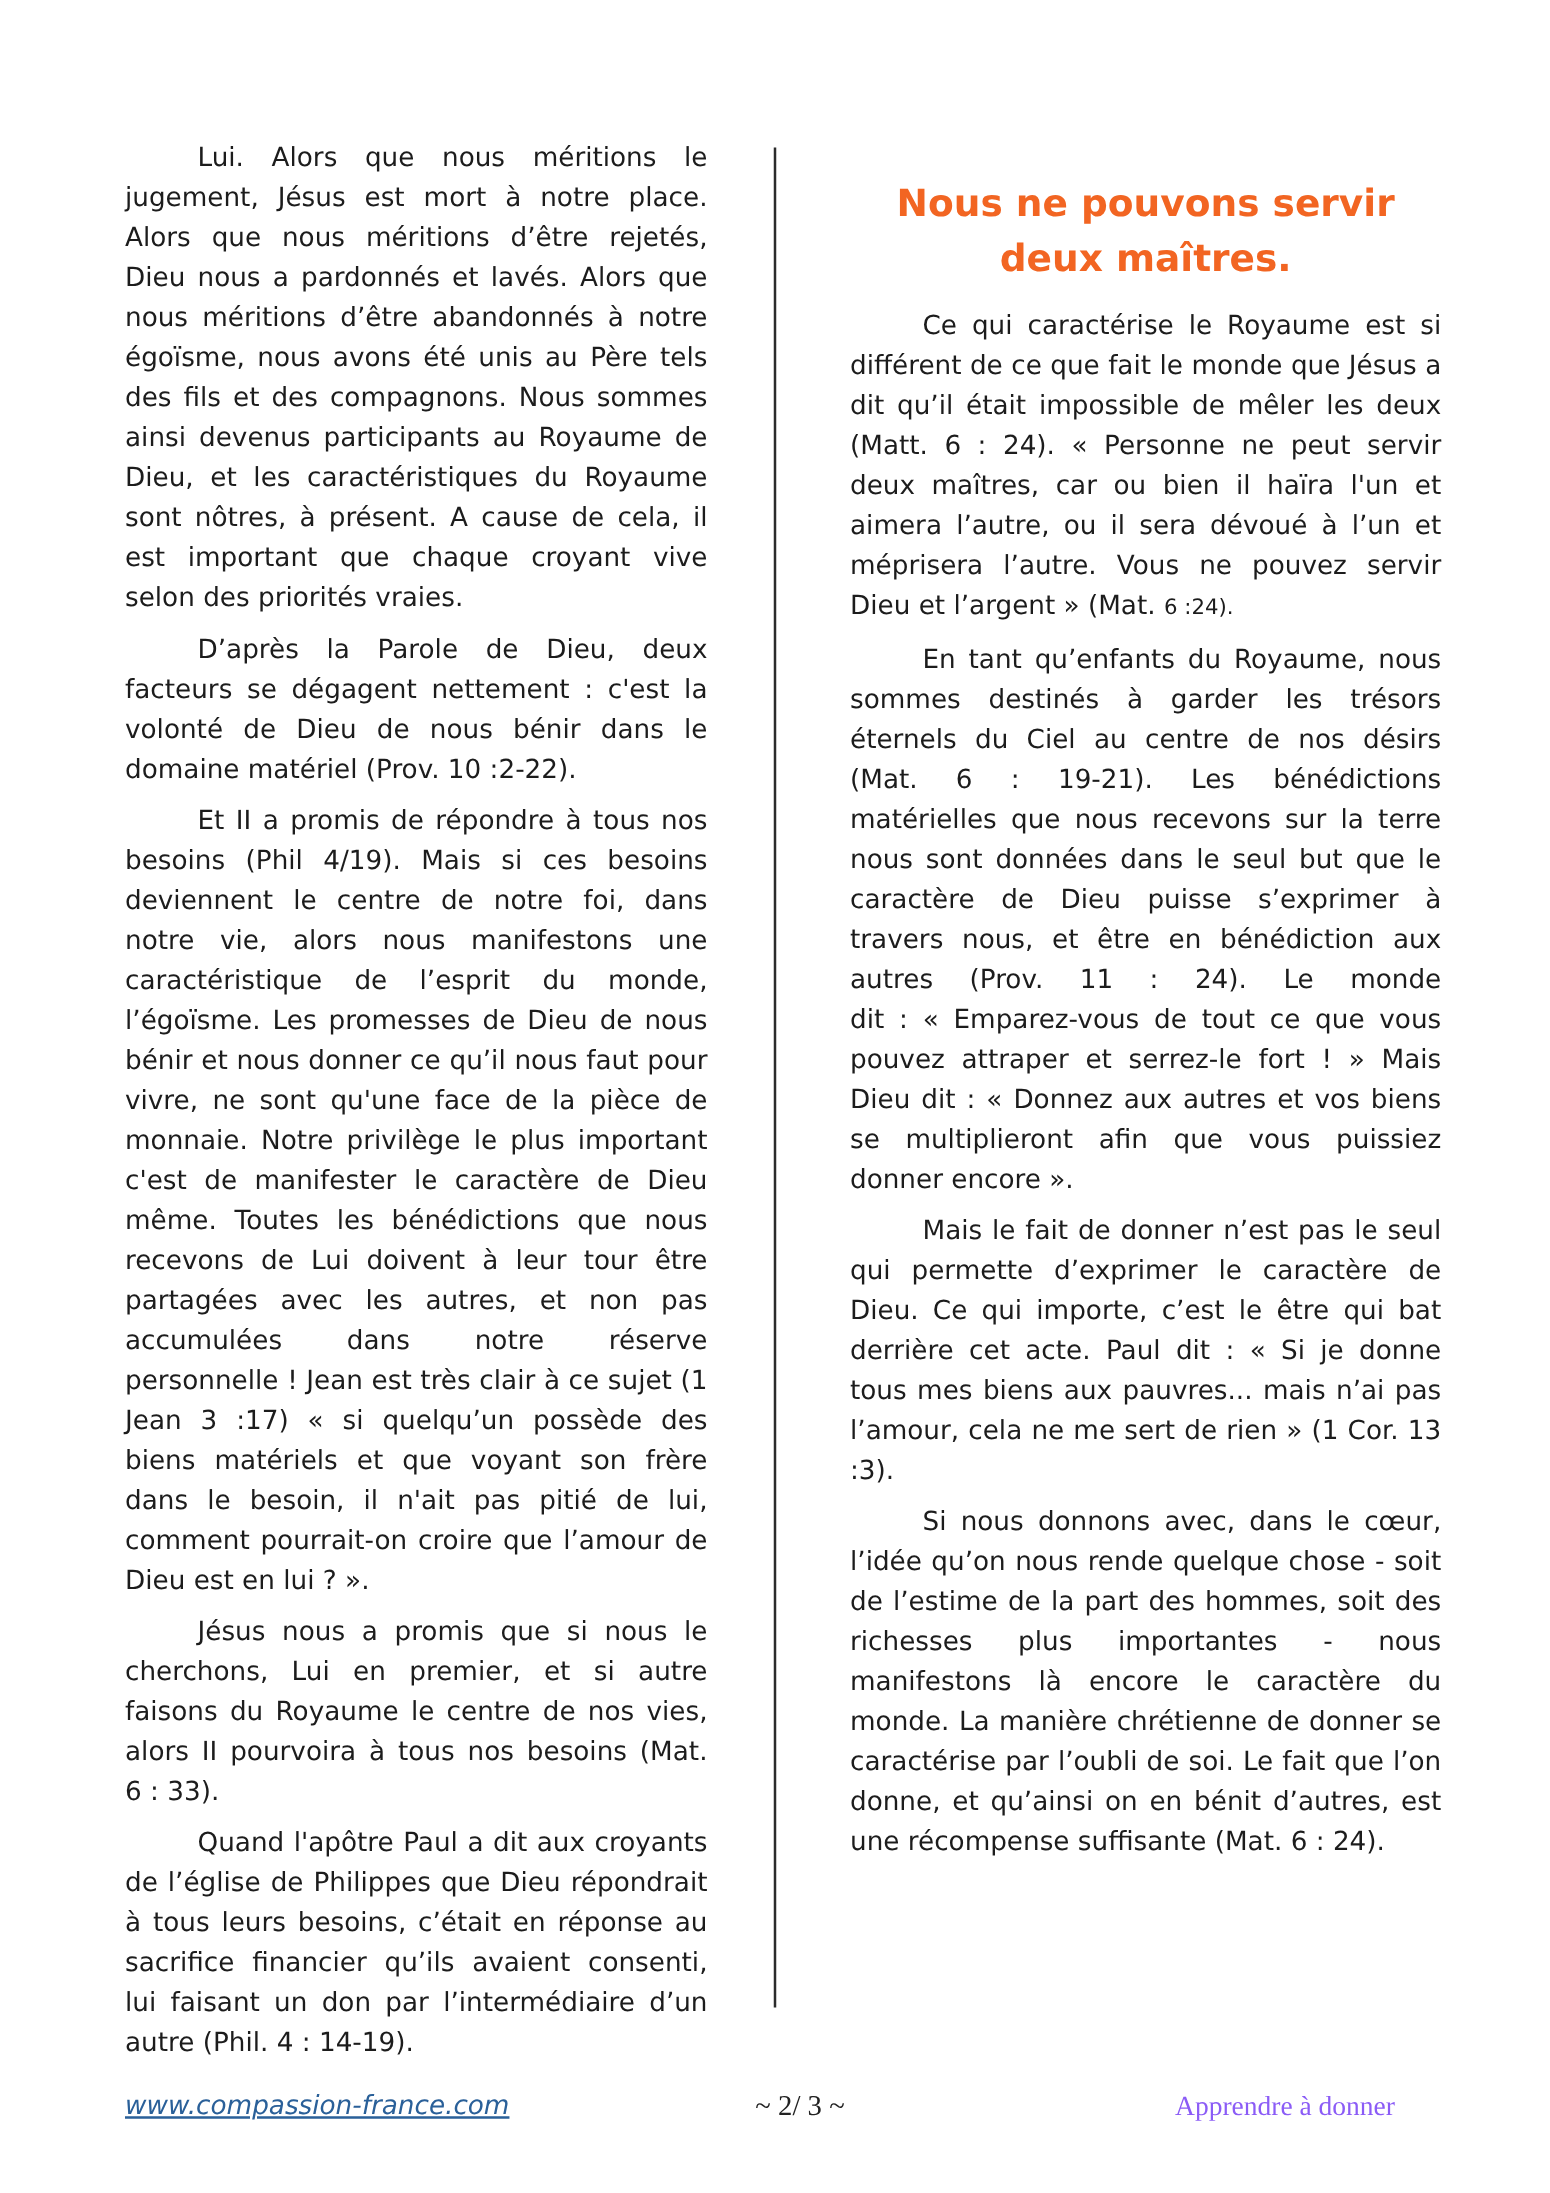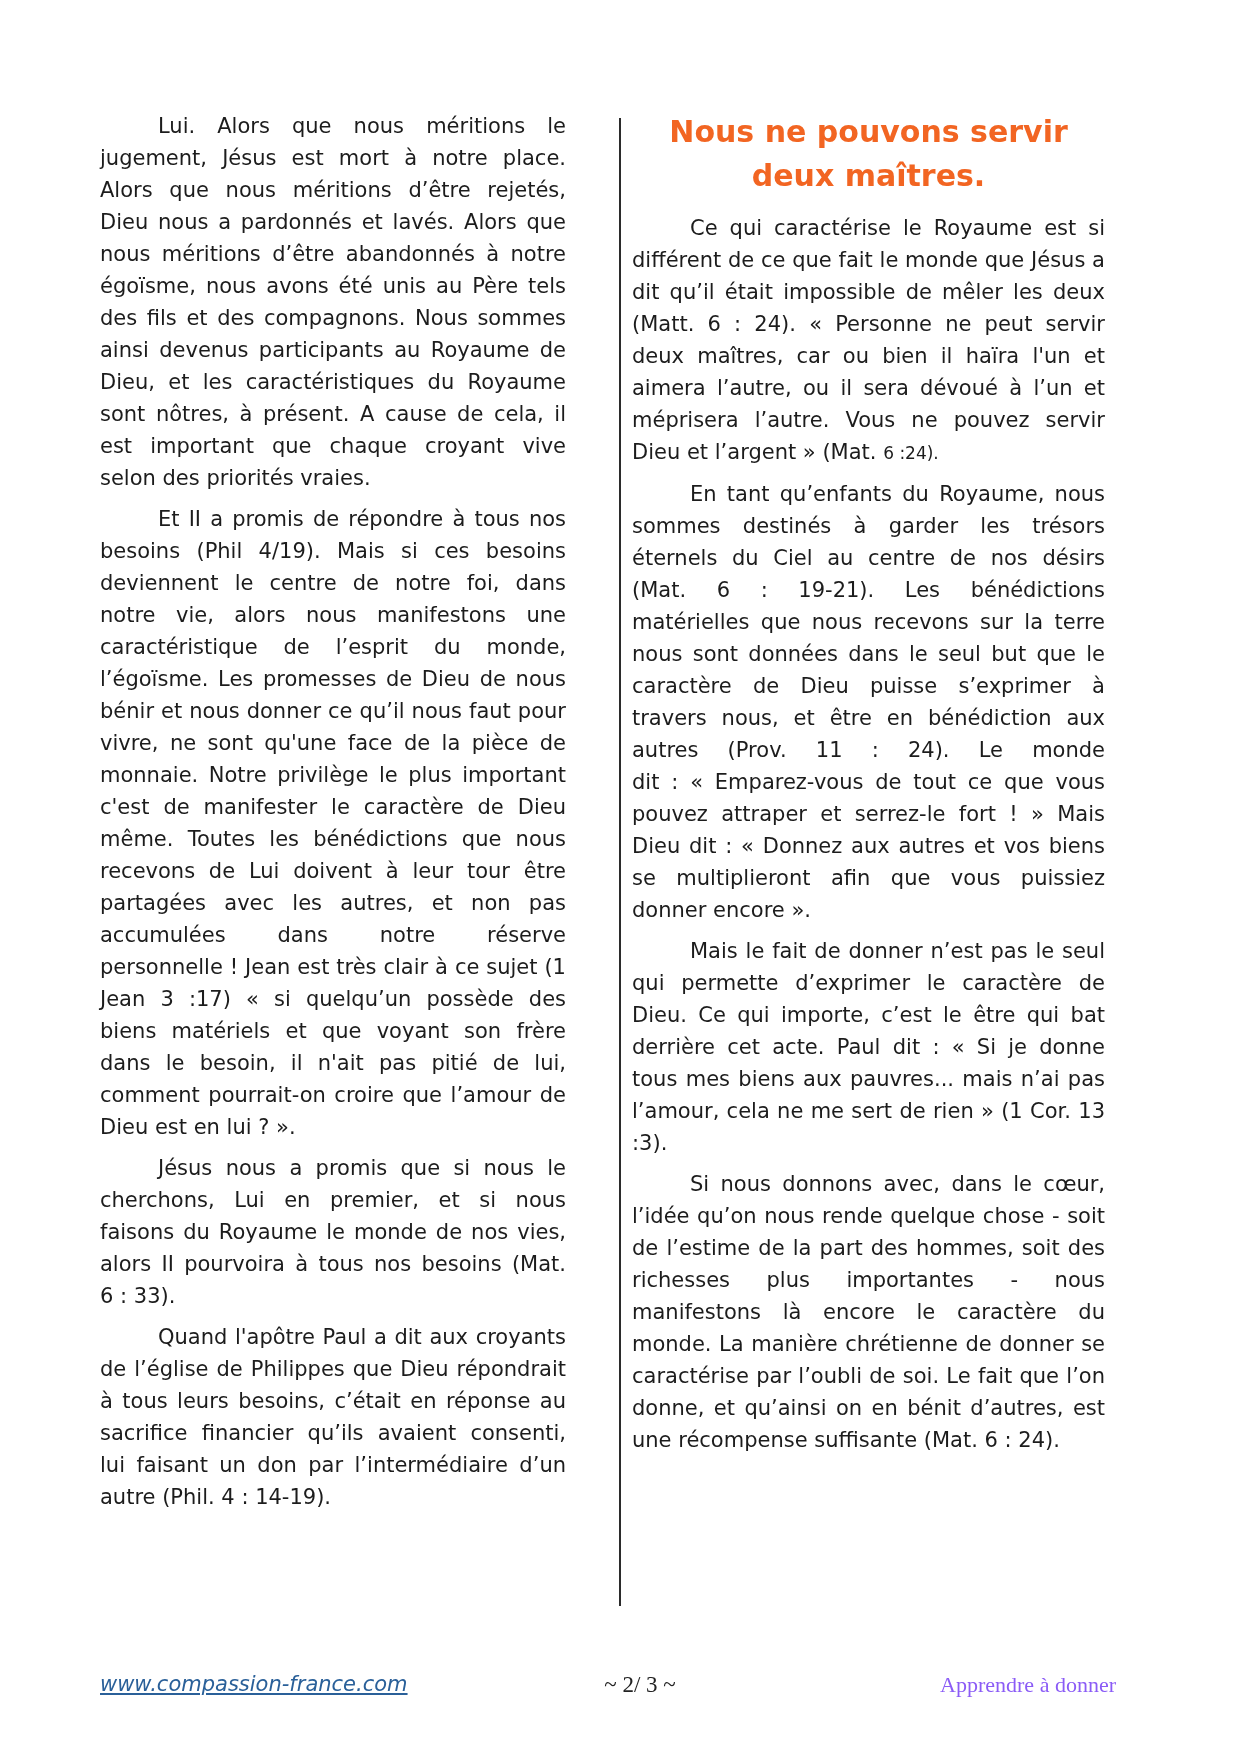--- a/index.html
+++ b/index.html
@@ -7,21 +7,21 @@
     width:1240px;height:1754px;position:relative;overflow:hidden;
     font-family:"DejaVu Sans","Liberation Sans",sans-serif;
     color:#1c1c1c;
   }
   .page{position:absolute;inset:0;background:#ffffff;}
   .col{
     position:absolute;top:110px;
     font-size:21px;line-height:32px;text-align:justify;
   }
   .col.left{left:100px;width:466px;}
-  .col.right{left:632px;width:473px;}
+  .col.right{left:680px;width:473px;margin-top:32px;}
   .para{margin:0 0 9px 0;text-indent:58px;}
   .para .b{font-weight:normal;}
   .para .sm{font-size:17px;}
   .heading{
     color:#F26522;font-weight:bold;
     font-size:30px;line-height:44px;
     text-align:center;text-indent:0;
     margin:0 0 14px 0;
   }
   .section.second{margin-top:36px;}
@@ -45,22 +45,23 @@
     font-size:22px;color:#8b5cf6;
   }
 </style>
 </head>
 <body>
 
 <div class="page">
 
   <div class="col left">
       <p class="para"><span>Lui. Alors que nous méritions le jugement, Jésus est mort à notre place. Alors que nous méritions d’être rejetés, Dieu nous a pardonnés et lavés. Alors que nous méritions d’être abandonnés à notre égoïsme, nous avons été unis au Père tels des fils et des compagnons. Nous sommes ainsi devenus participants au Royaume de Dieu, et les caractéristiques du Royaume sont nôtres, à présent. A cause de cela, il est important que chaque croyant vive selon des priorités vraies.</span></p>
+      <p class="para"><span>D’après la Parole de Dieu, deux facteurs se dégagent nettement&nbsp;: c'est la volonté de Dieu de nous bénir dans le domaine matériel (Prov. 10 :2-22).</span></p>
       <p class="para"><span>Et II a promis de répondre à tous nos besoins (Phil 4/19). Mais si ces besoins deviennent le centre de notre foi, dans notre vie, alors nous manifestons une caractéristique de l’esprit du monde, l’égoïsme. Les promesses de Dieu de nous bénir et nous donner ce qu’il nous faut pour vivre, ne sont qu'une face de la pièce de monnaie. </span><span class="b">Notre privilège le plus important c'est de manifester le caractère de Dieu même.</span><span> Toutes les bénédictions que nous recevons de Lui doivent à leur tour être partagées avec les autres, et non pas accumulées dans notre réserve </span><span class="b">personnelle&nbsp;!</span><span> Jean est très clair à ce sujet (1 Jean 3 :17) «&nbsp;si quelqu’un possède des biens matériels et que voyant son frère dans le besoin, il n'ait pas pitié de lui, comment pourrait-on croire que l’amour de Dieu est en lui&nbsp;?&nbsp;».</span></p>
-      <p class="para"><span>Jésus nous a promis que si nous le cherchons, Lui en </span><span class="b">premier,</span><span> et si nous faisons du Royaume le monde de nos vies, </span><span class="b">alors</span><span> II pourvoira à tous nos besoins (Mat. 6&nbsp;:&nbsp;33).</span></p>
+      <p class="para"><span>Jésus nous a promis que si nous le cherchons, Lui en </span><span class="b">premier,</span><span> et si autre faisons du Royaume le centre de nos vies, </span><span class="b">alors</span><span> II pourvoira à tous nos besoins (Mat. 6&nbsp;:&nbsp;33).</span></p>
       <p class="para"><span>Quand l'apôtre Paul a dit aux croyants de l’église de Philippes que Dieu répondrait à tous leurs besoins, c’était en réponse au sacrifice financier qu’ils avaient consenti, lui faisant un don par l’intermédiaire d’un autre (Phil. 4&nbsp;:&nbsp;14-19).</span></p>
     </div>
 
   <div class="divider"></div>
 
   <div class="col right">
     <div class="section first">
       <h2 class="heading">Nous ne pouvons servir deux maîtres.</h2>
       <div>
           <p class="para"><span>Ce qui caractérise le Royaume est si différent de ce que fait le monde que Jésus a dit qu’il était impossible de mêler les deux (Matt. 6&nbsp;:&nbsp;24). «&nbsp;Personne ne peut servir deux maîtres, car ou bien il haïra l'un et aimera l’autre, ou il sera dévoué à l’un et méprisera l’autre. Vous ne pouvez servir </span><span class="b">Dieu</span><span> et </span><span class="b">l’argent</span><span>&nbsp;» (Mat. </span><span class="sm">6 :24).</span></p>

